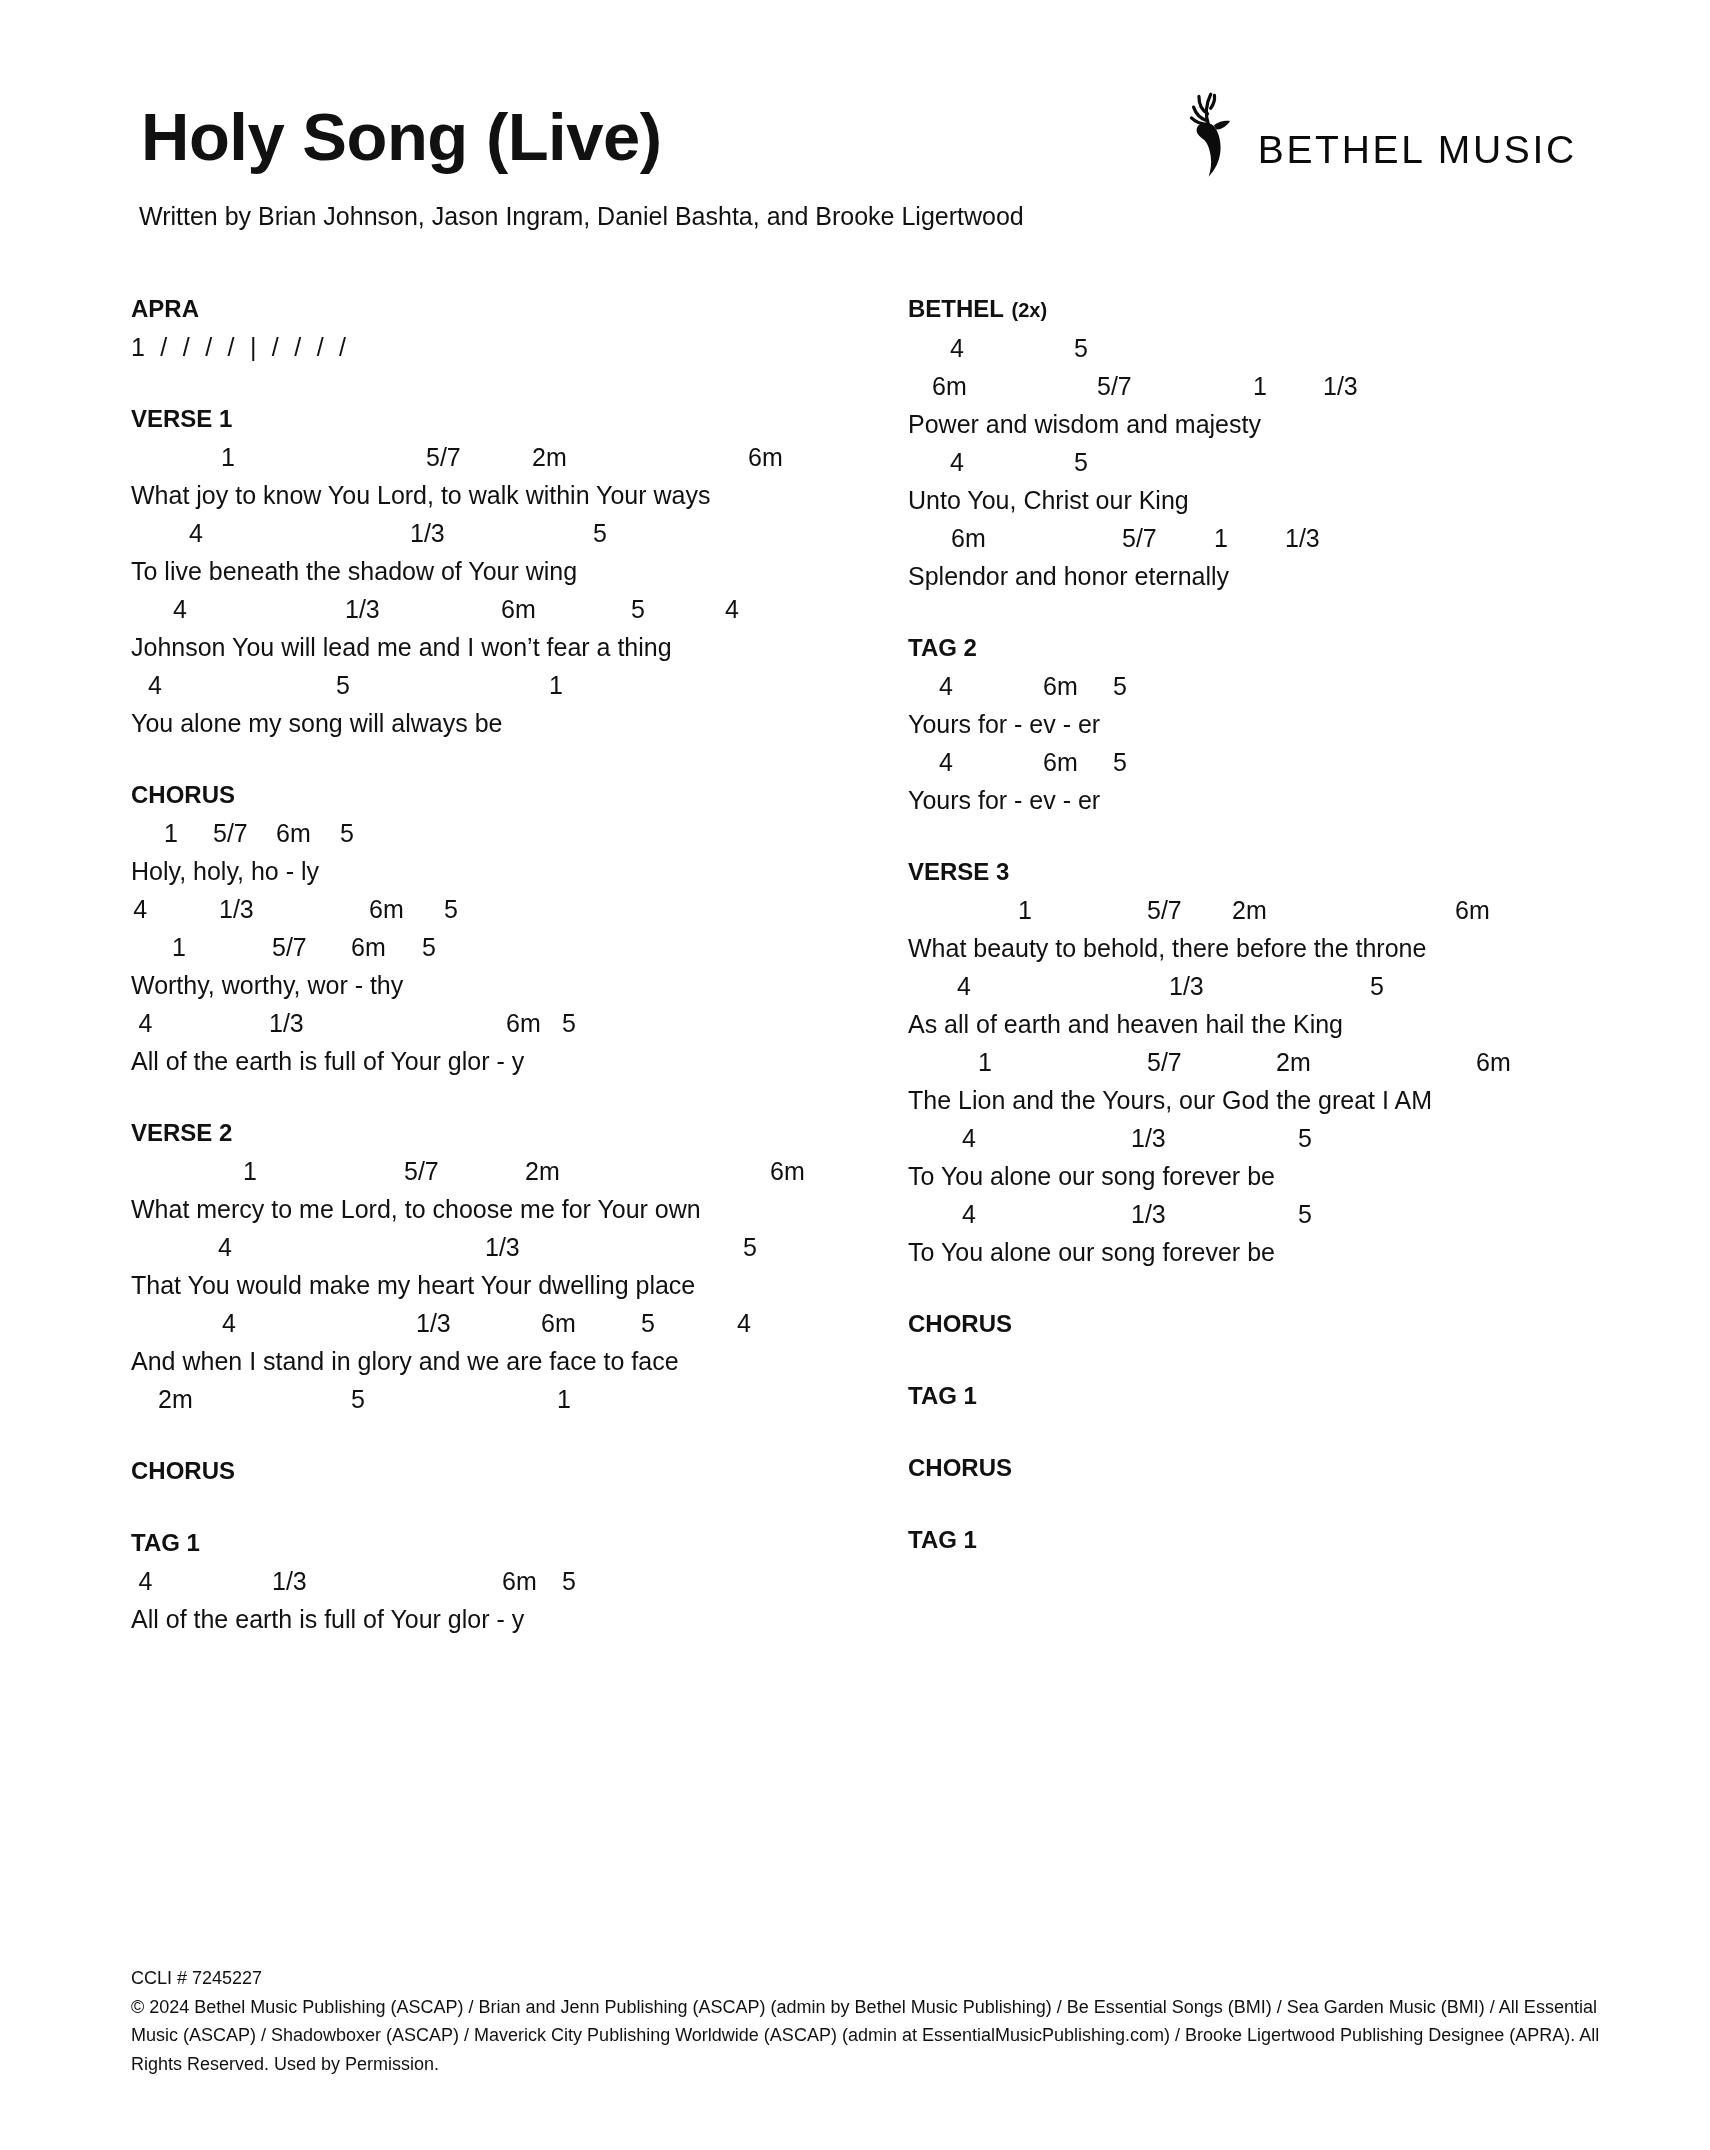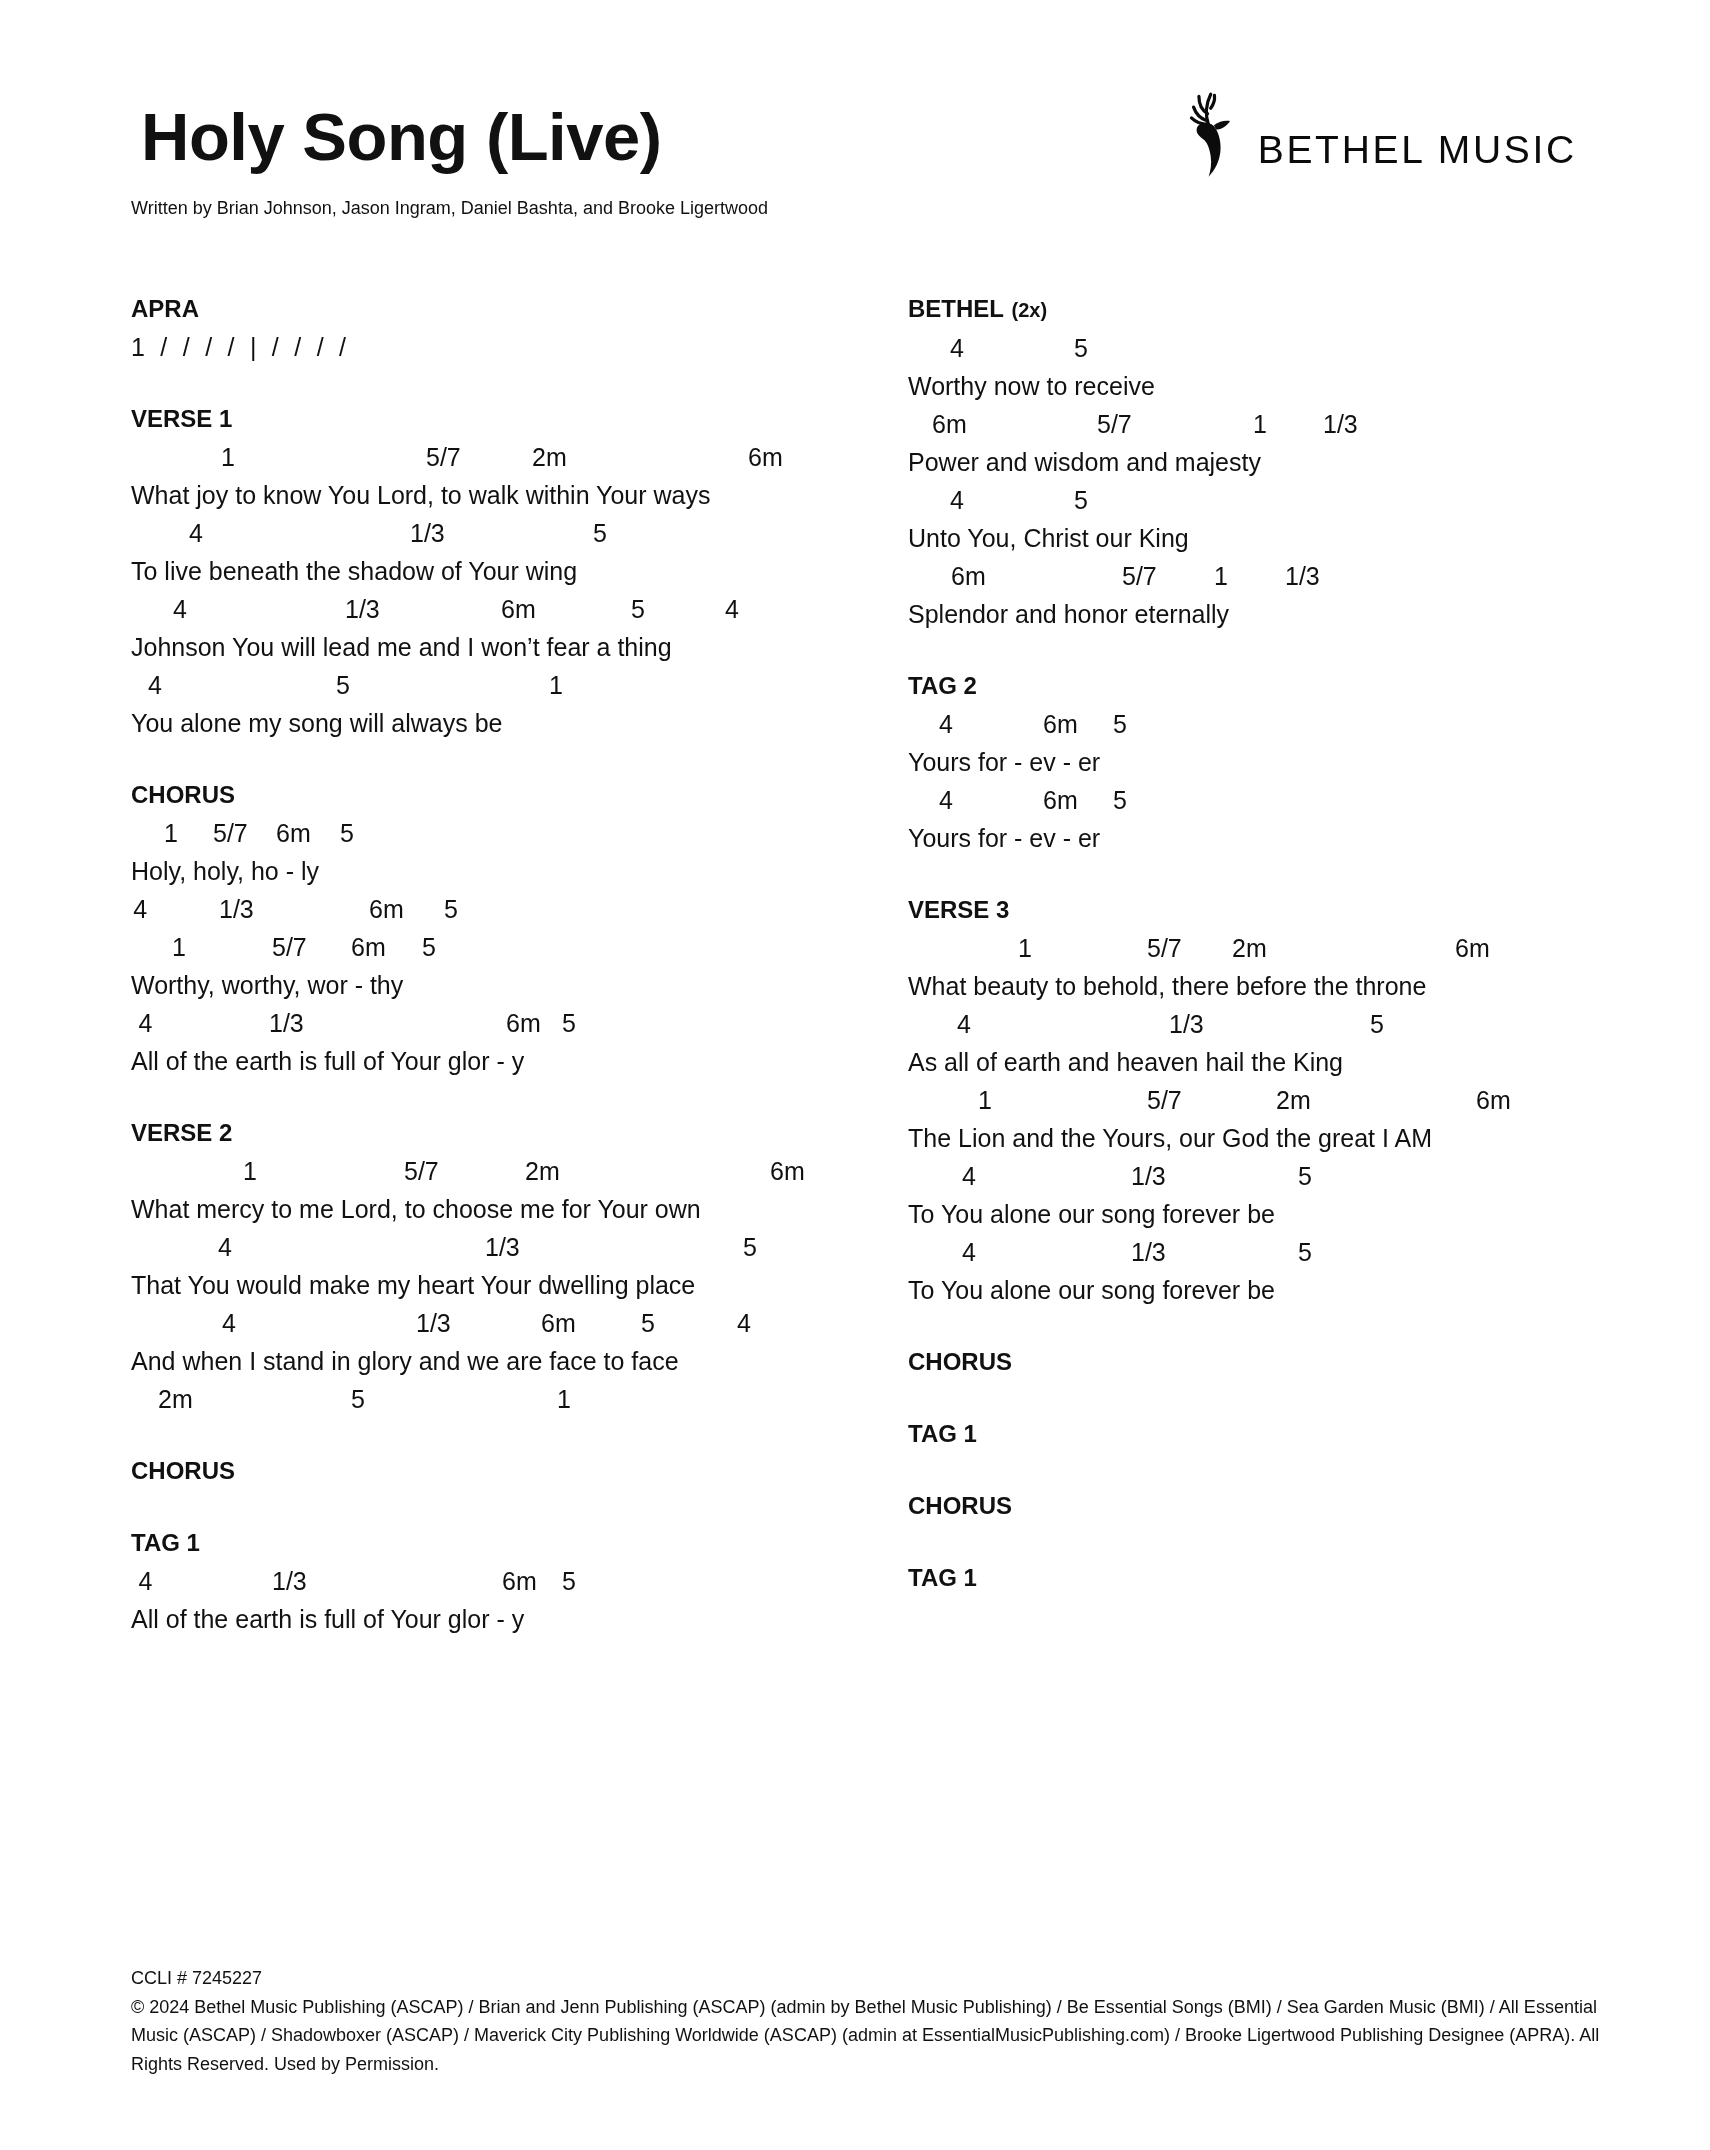--- a/index.html
+++ b/index.html
@@ -10,21 +10,21 @@
     font-family:"Liberation Sans","DejaVu Sans",sans-serif;
     color:#111111;
     overflow:hidden;
   }
   
   .title{
     position:absolute;left:131px;top:92px;margin:10px;
     font-size:67px;font-weight:bold;letter-spacing:-0.5px;line-height:1.05;
   }
   .meta-block{position:absolute;left:131px;top:186px;}
-  .meta-line{margin:0;font-size:18px;line-height:45px;white-space:nowrap;}
+  .meta-line{margin:8px;font-size:25px;line-height:45px;white-space:nowrap;}
   
   .logo{position:absolute;left:1167px;top:90px;display:flex;align-items:center;}
   .logo svg{width:81px;height:91px;display:block;}
   .logo-text{
     font-size:39px;letter-spacing:2.7px;font-weight:normal;
     margin-left:9.7px;margin-top:28px;white-space:nowrap;color:#0b0b0b;
   }
   
   .columns{position:absolute;left:131px;top:290px;display:flex;}
   .col{width:777px;flex:0 0 auto;}
@@ -182,21 +182,20 @@
           <div class="line lyric">All of the earth is full of Your glor - y</div>
         </div>
       </div>
     <div class="col" id="col-right">
         <div class="section">
           <div class="section-header"><span>BETHEL</span><span class="section-repeat">(2x)</span></div>
           <div class="line chords">
             <span class="chord" style="left: 42px;">4</span>
             <span class="chord" style="left: 166px;">5</span>
           </div>
-          <div class="line lyric">Worthy now to receive</div>
           <div class="line chords">
             <span class="chord" style="left: 24px;">6m</span>
             <span class="chord" style="left: 189px;">5/7</span>
             <span class="chord" style="left: 345px;">1</span>
             <span class="chord" style="left: 415px;">1/3</span>
           </div>
           <div class="line lyric">Power and wisdom and majesty</div>
           <div class="line chords">
             <span class="chord" style="left: 42px;">4</span>
             <span class="chord" style="left: 166px;">5</span>

